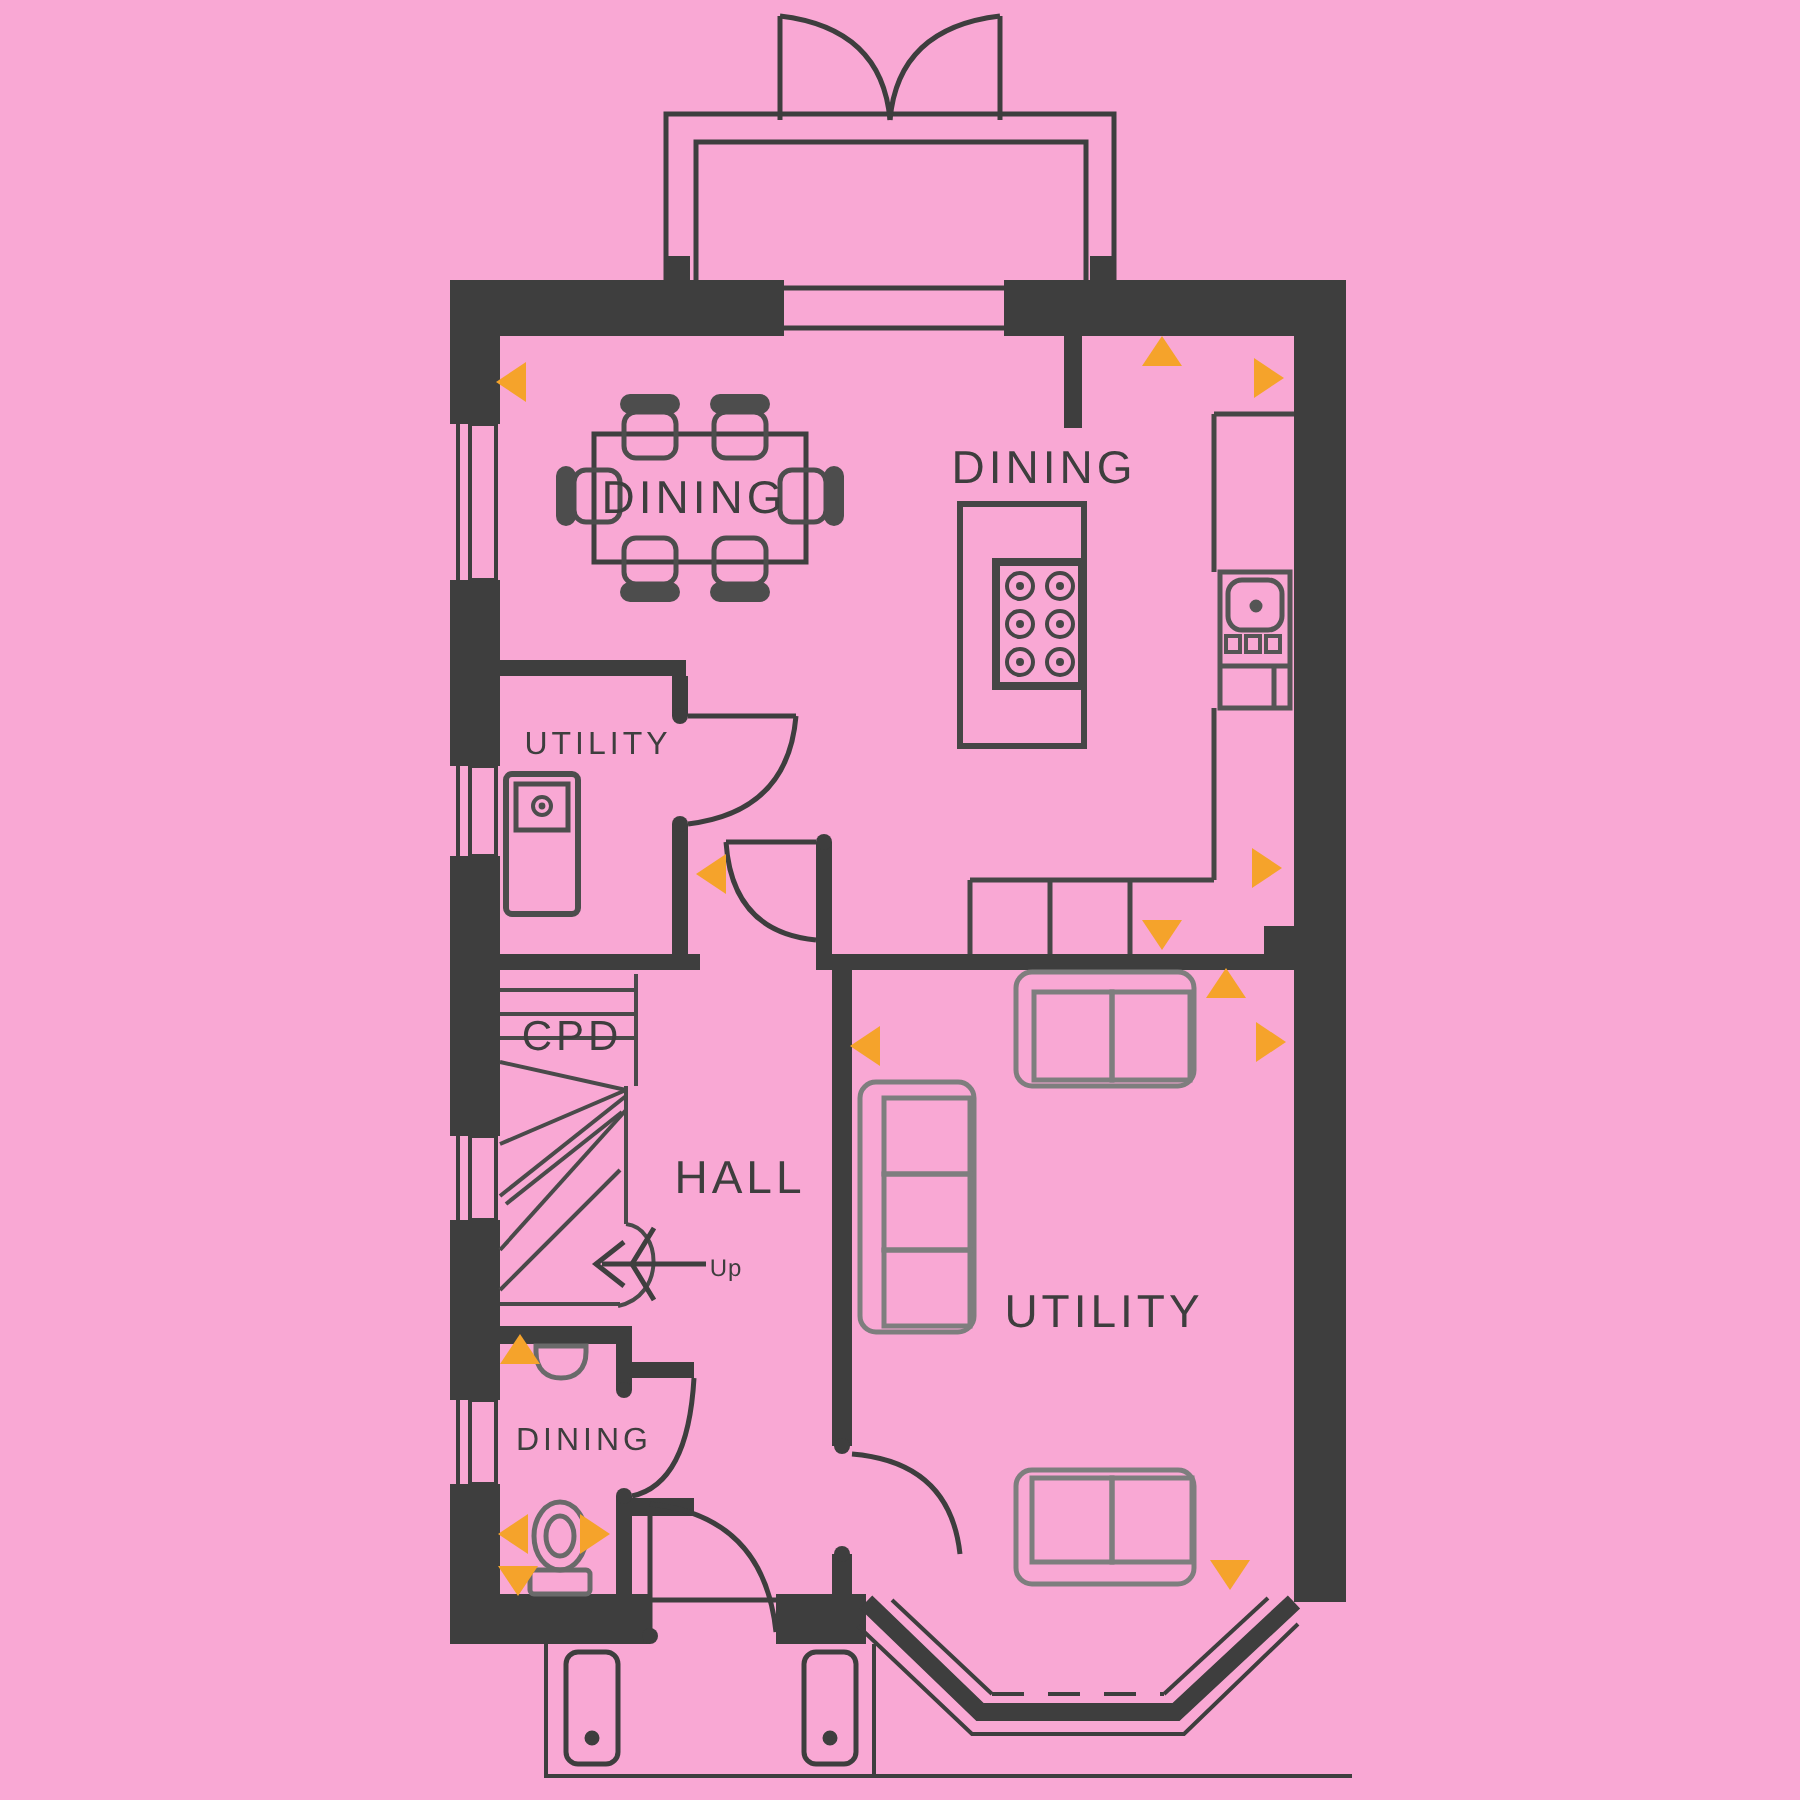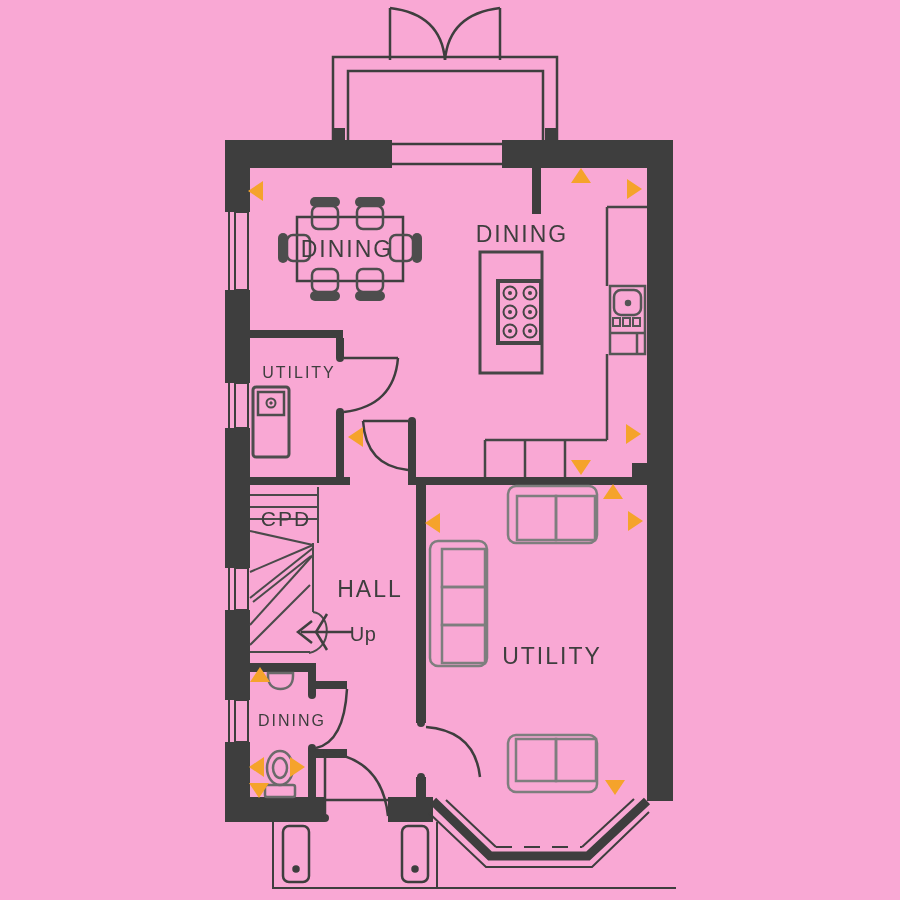--- a/index.html
+++ b/index.html
@@ -4,21 +4,21 @@
 <style>
   html,body{margin:0;padding:0;background:#000;}
   #stage{position:relative;width:900px;height:900px;background:#f9a8d4;overflow:hidden;
          font-family:"Liberation Sans", sans-serif;}
   #plan-svg{position:absolute;left:0;top:0;}
   .room-label{position:absolute;transform:translate(-50%,-50%);color:#3e3e3e;
               letter-spacing:2px;font-weight:400;white-space:nowrap;user-select:none;}
   .lbl-lg{font-size:23px;}
   .lbl-md{font-size:16px;}
   .lbl-sm{font-size:21px;}
-  .lbl-xs{font-size:20px;letter-spacing:0.5px;text-align:right;}
+  .lbl-xs{font-size:12px;letter-spacing:0.5px;text-align:right;}
   .marker{position:absolute;width:0;height:0;}
   #markers{position:absolute;left:0;top:0;width:900px;height:900px;pointer-events:none;}
 </style>
 </head>
 <body>
 
 <div id="stage">
 
 <svg id="plan-svg" width="900" height="900" viewBox="0 0 900 900">
 

